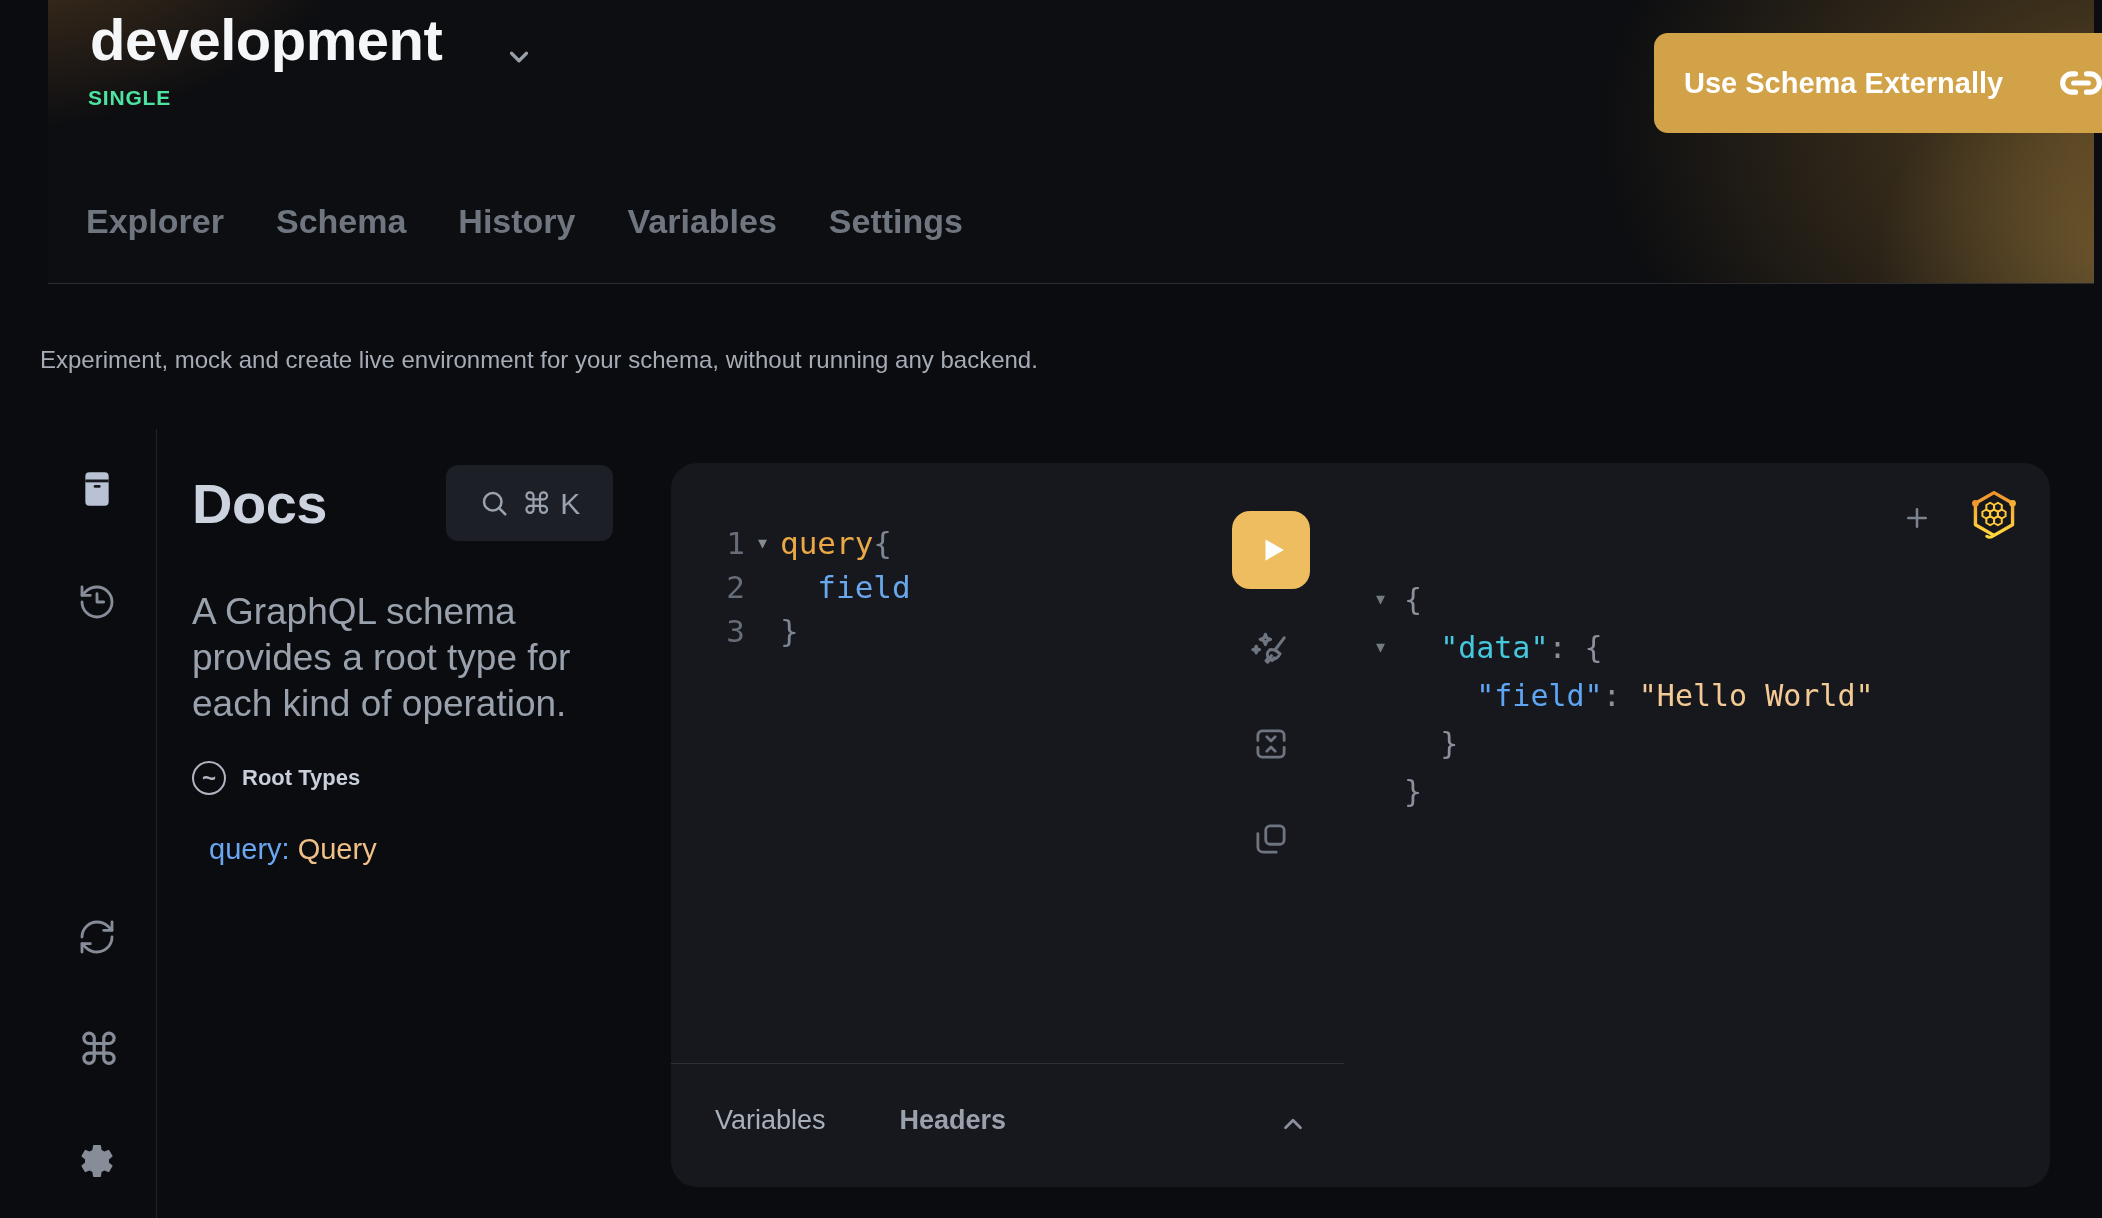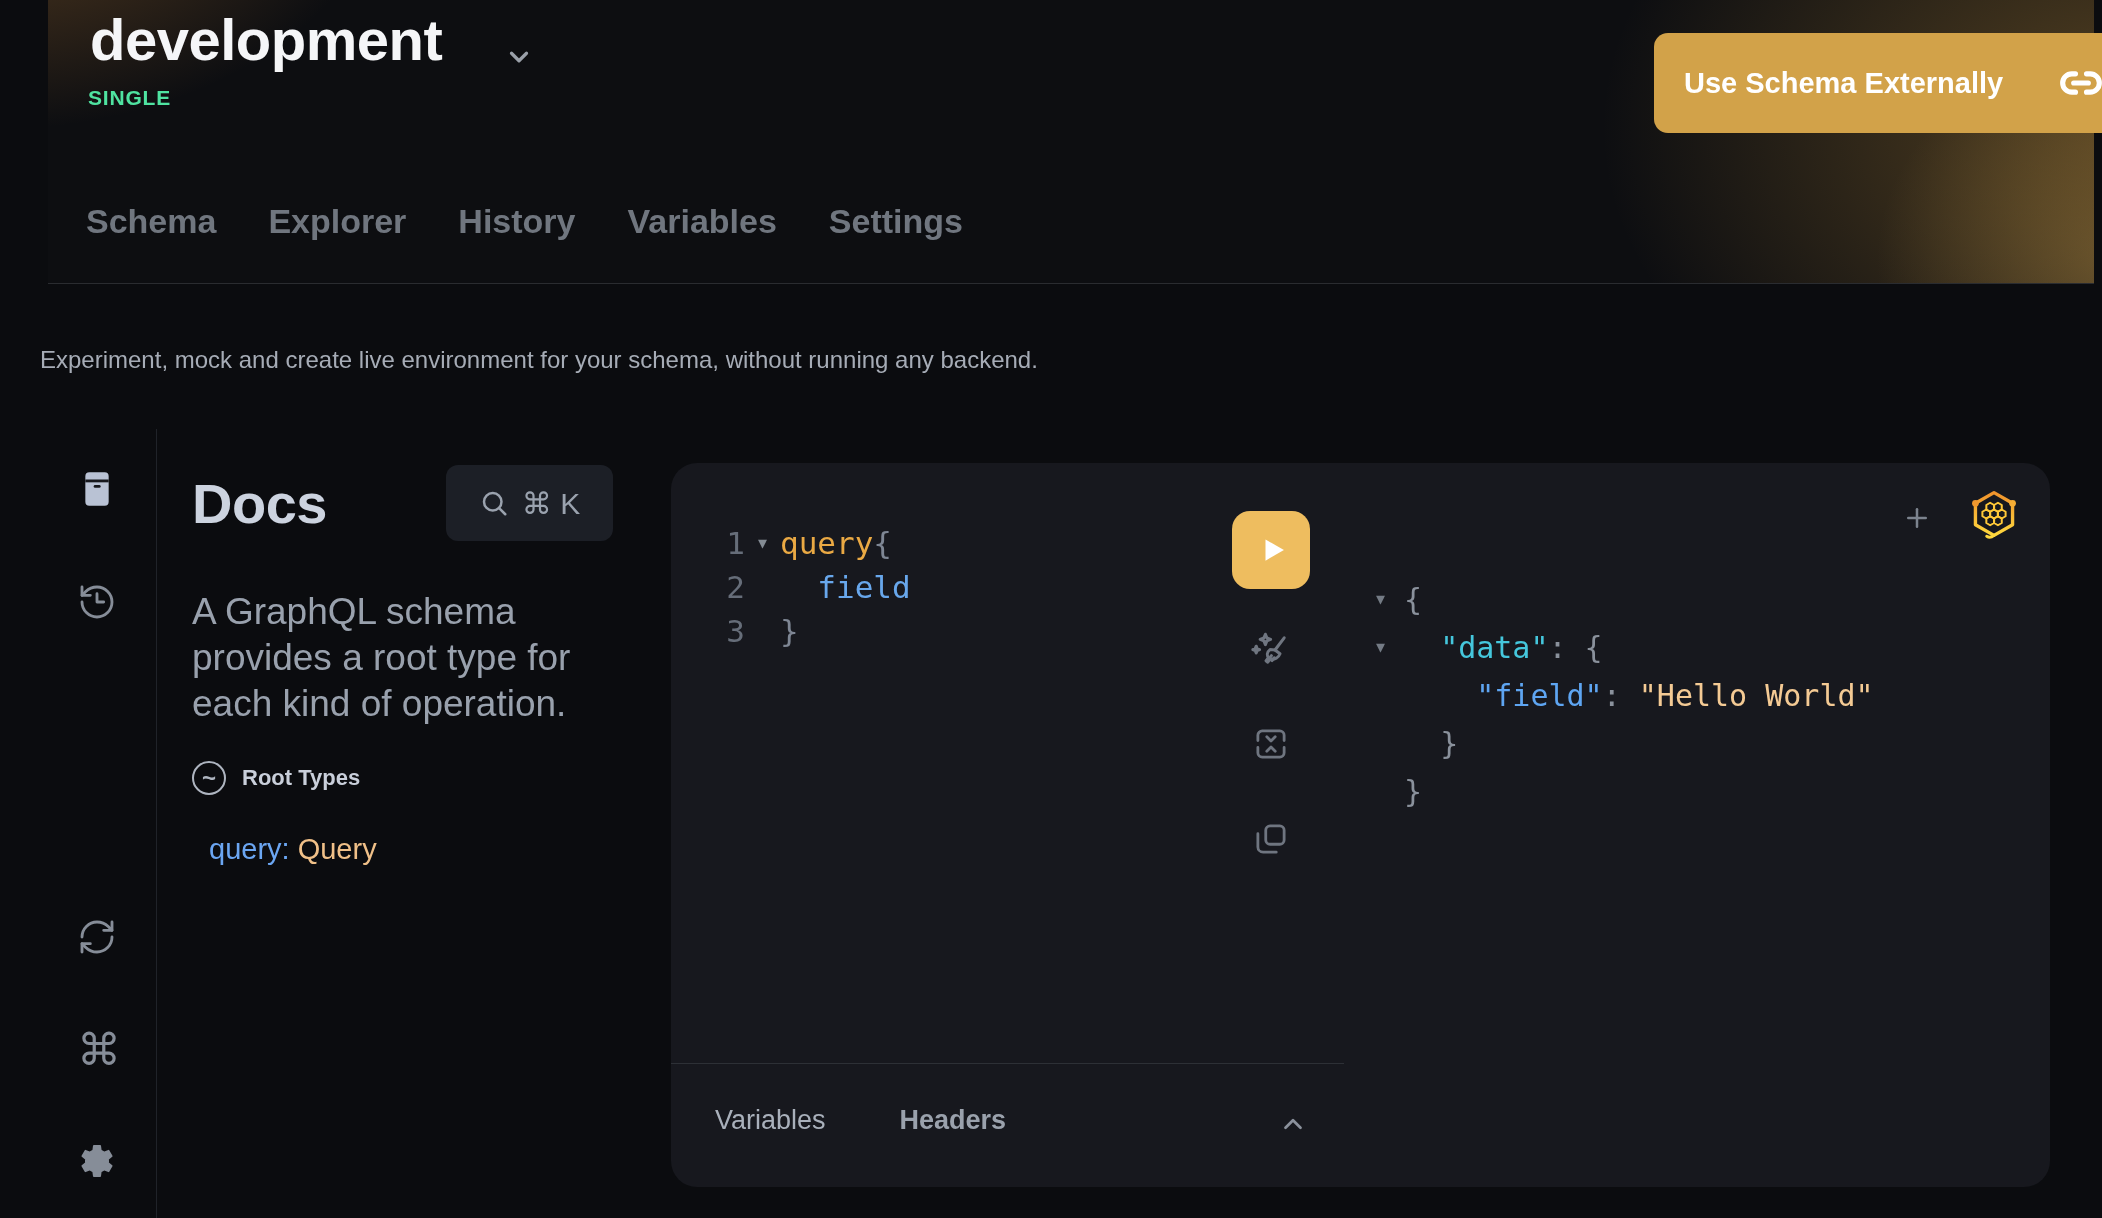--- a/index.html
+++ b/index.html
@@ -122,22 +122,22 @@
     <div class="ext-btn">
       <span class="ext-btn-label">Use Schema Externally</span>
       <svg viewBox="0 0 24 24" fill="none" stroke="currentColor" stroke-width="2.8" stroke-linecap="round" stroke-linejoin="round">
           <path d="M9 17H7A5 5 0 0 1 7 7h2"></path>
           <path d="M15 7h2a5 5 0 0 1 0 10h-2"></path>
           <path d="M8 12h8"></path>
         </svg>
     </div>
 
     <div class="tabs">
+      <div class="tab">Explorer</div>
       <div class="tab">Schema</div>
-      <div class="tab">Explorer</div>
       <div class="tab">History</div>
       <div class="tab">Variables</div>
       <div class="tab">Settings</div>
     </div>
   </div>
 
   <div class="subtitle">Experiment, mock and create live environment for your schema, without running any backend.</div>
 
   <div class="workspace">
 

